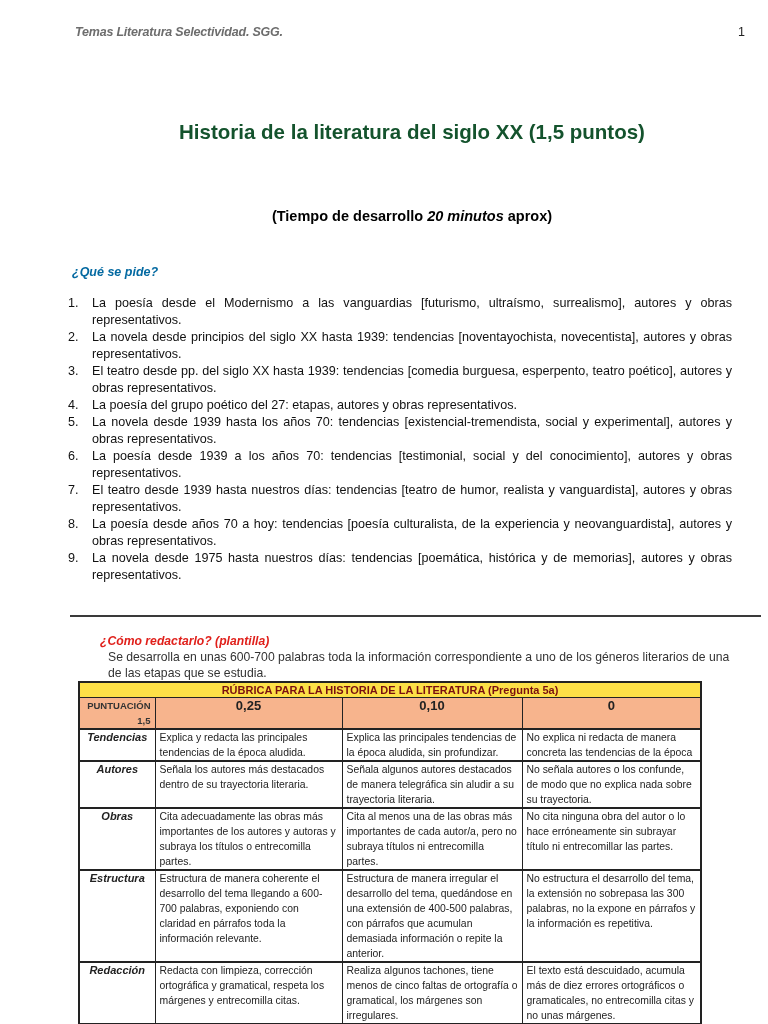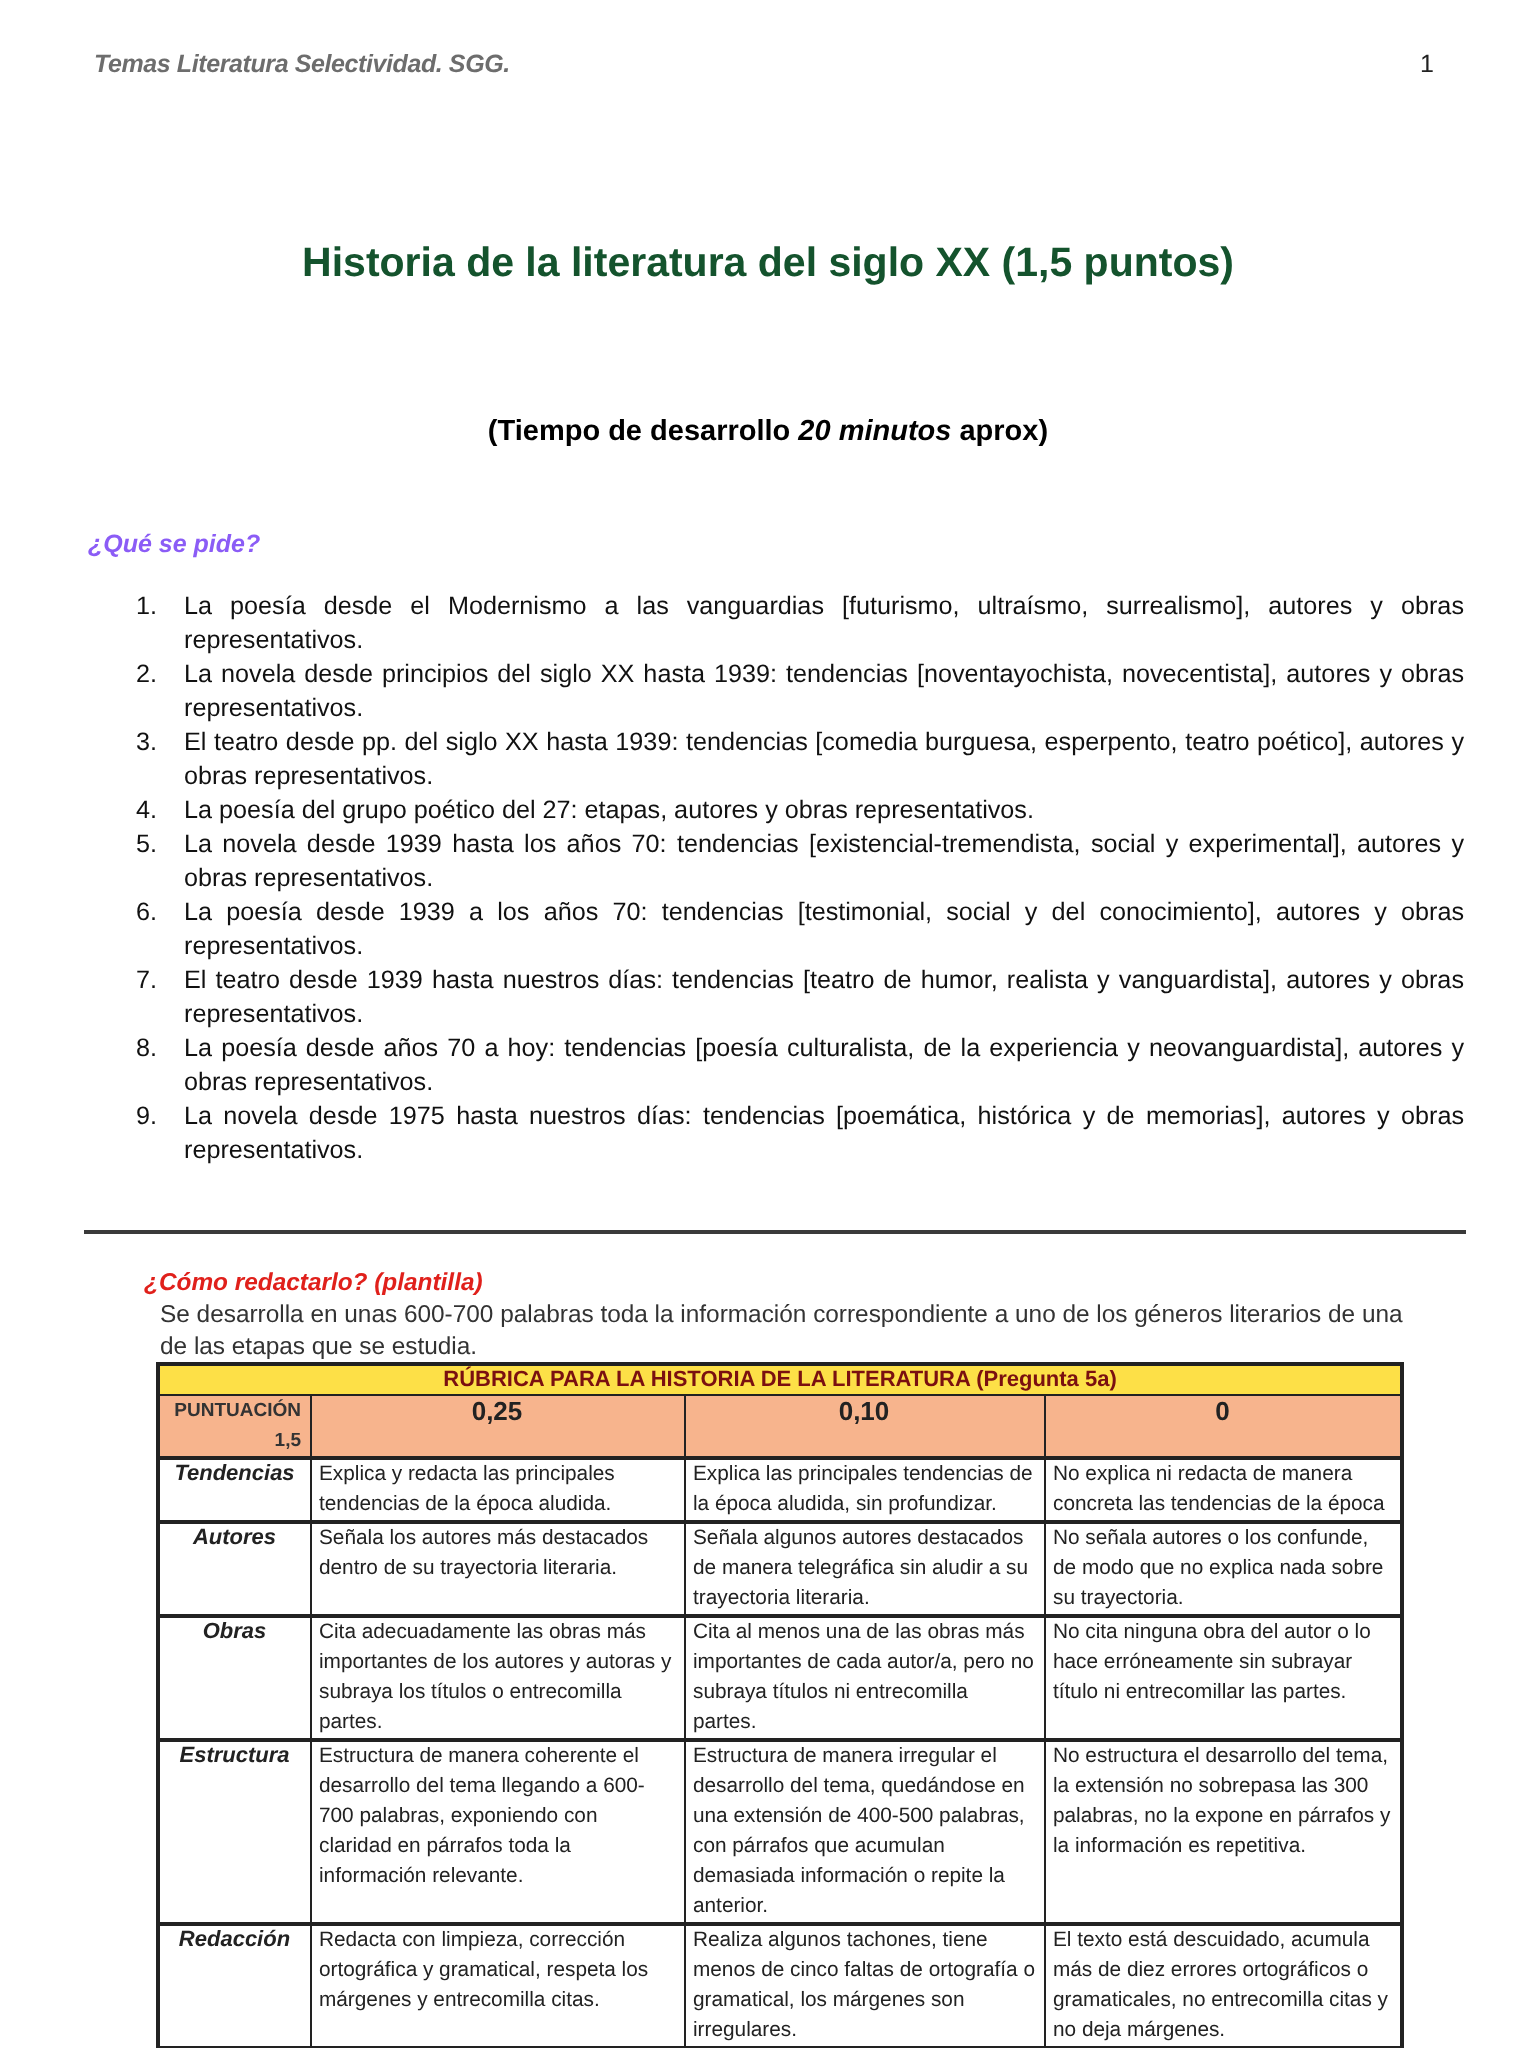--- a/index.html
+++ b/index.html
@@ -1,24 +1,24 @@
 <!DOCTYPE html>
 <html><head>
 <meta charset="utf-8">
 <style>
   html, body { margin:0; padding:0; background:#ffffff; }
   body { width:768px; height:1024px; position:relative; overflow:hidden;
          font-family:"Liberation Sans", sans-serif; color:#111; }
-  .abs { position:absolute; }
+  .abs { position:absolute;margin-left:28px; }
   .header-left { left:47px; top:25px; font-size:12.5px; font-style:italic; font-weight:bold; color:#6d6d6d; letter-spacing:-0.2px; }
   .page-num { left:710px; top:25px; font-size:12.5px; color:#222; }
   .title { left:0; width:768px; top:120px; text-align:center; font-size:20.5px; font-weight:bold; color:#14532d; }
   .subtitle { left:0; width:768px; top:208px; text-align:center; font-size:14.5px; font-weight:bold; color:#000; }
   .subtitle i { font-weight:bold;text-align:center; }
-  .ask { left:44px; top:265px; font-size:12.5px; font-style:italic; font-weight:bold; color:#8b5cf6; }
+  .ask { left:44px; top:265px; font-size:12.5px; font-style:italic; font-weight:bold; color:#0369a1; }
   ol.topics { position:absolute; left:44px; top:295px; width:688px; margin:0; padding:0; list-style:none; }
   ol.topics li { position:relative; padding-left:48px; font-size:12.6px; line-height:17px; text-align:justify; color:#111; }
   ol.topics li .num { position:absolute; left:24px; top:0; }
   .divider { left:42px; top:615px; width:691px; height:2px; background:#3a3a3a; }
   .how { left:72px; top:634px; font-size:12.2px; font-style:italic; font-weight:bold; color:#e0201b; }
   .how-desc { left:80px; top:649px; width:622px; font-size:12.2px; line-height:16px; color:#333; }
   table.rubric { position:absolute; left:78px; top:681px; width:622px; border-collapse:collapse; table-layout:fixed; font-size:10.4px; line-height:15px; }
   table.rubric td { border:1px solid #222; padding:0 4px; vertical-align:top; color:#222; }
   table.rubric tr.cap td { background:#fde047; color:#7a1010; font-weight:bold; text-align:center; font-size:11px; line-height:14px; padding:0; }
   table.rubric tr.scores td { background:#f7b48d; text-align:center; font-weight:bold; font-size:13px; line-height:15px; color:#222; }
@@ -94,16 +94,16 @@
   <tr class="row">
     <td class="crit">Estructura</td>
     <td>Estructura de manera coherente el desarrollo del tema llegando a 600-700 palabras, exponiendo con claridad en párrafos toda la información relevante.</td>
     <td>Estructura de manera irregular el desarrollo del tema, quedándose en una extensión de 400-500 palabras, con párrafos que acumulan demasiada información o repite la anterior.</td>
     <td>No estructura el desarrollo del tema, la extensión no sobrepasa las 300 palabras, no la expone en párrafos y la información es repetitiva.</td>
   </tr>
   <tr class="row">
     <td class="crit">Redacción</td>
     <td>Redacta con limpieza, corrección ortográfica y gramatical, respeta los márgenes y entrecomilla citas.</td>
     <td>Realiza algunos tachones, tiene menos de cinco faltas de ortografía o gramatical, los márgenes son irregulares.</td>
-    <td>El texto está descuidado, acumula más de diez errores ortográficos o gramaticales, no entrecomilla citas y no deja márgenes.</td>
+    <td>El texto está descuidado, acumula más de diez errores ortográficos o gramaticales, no entrecomilla citas y no unas márgenes.</td>
   </tr>
 </tbody>
   </table>
 
 </body></html>

